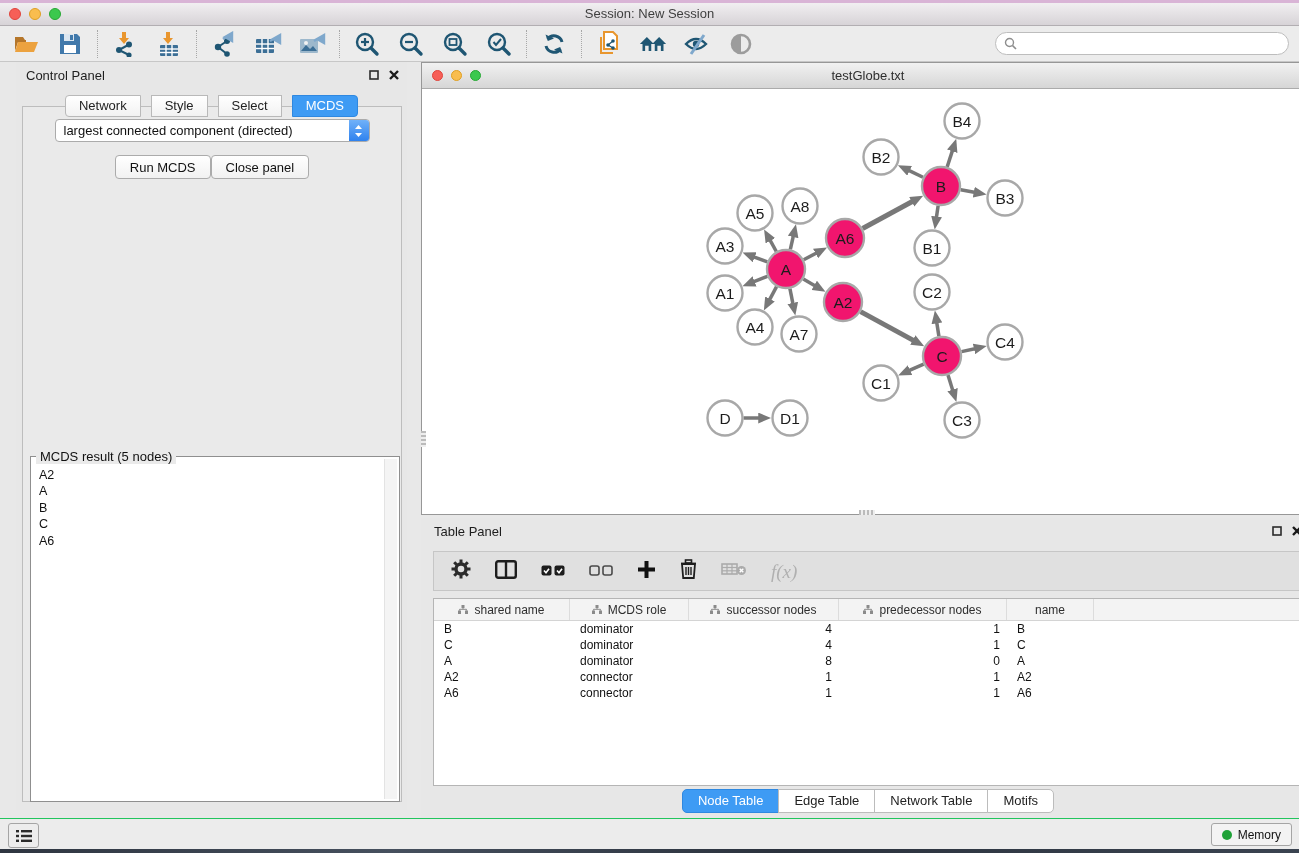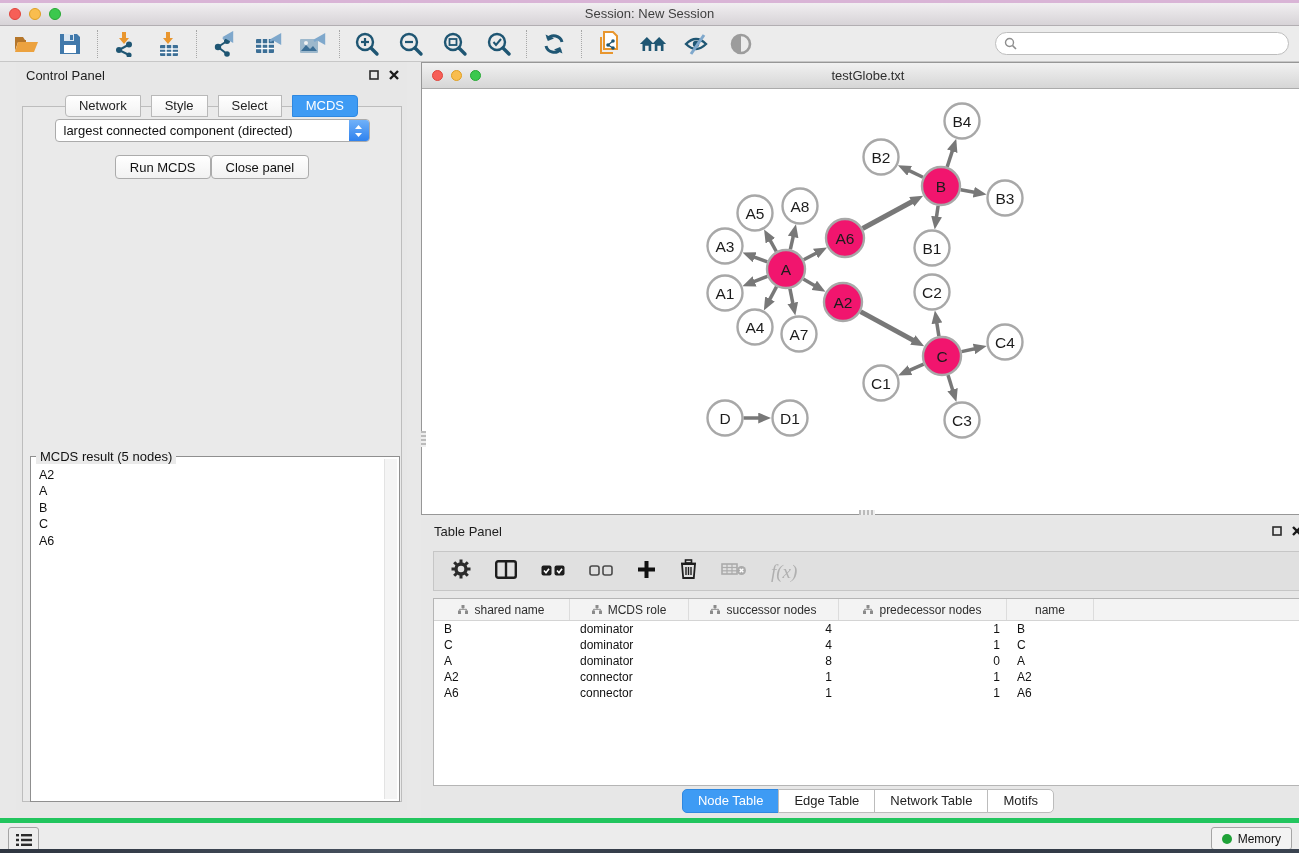--- a/index.html
+++ b/index.html
@@ -81,21 +81,21 @@
   .trow{display:flex;height:16px;align-items:center;}
   .td{font-size:12px;color:#111;box-sizing:border-box;white-space:nowrap;overflow:hidden;}
   .td.left{text-align:left;padding-left:10px;}
   .td.right{text-align:right;padding-right:7px;}
   .tp-tabs{position:absolute;left:0;right:0;top:271px;display:flex;justify-content:center;}
   .seg{font-size:13px;color:#222;background:#fff;border:1px solid #bcbcbc;padding:3px 15px 4px;margin-left:-1px;}
   .seg:first-child{border-radius:5px 0 0 5px;margin-left:0;}
   .seg:last-child{border-radius:0 5px 5px 0;}
   .seg.active{background:#3e9bf4;border-color:#2f88e0;color:#fff;}
   
-  .statusbar{position:absolute;top:818px;left:0;right:0;height:31px;background:#ececec;border-top:5px solid #22c55e;}
+  .statusbar{position:absolute;top:818px;left:0;right:0;height:31px;background:#ececec;border-top:1px solid #22c55e;}
   .sb-left{position:absolute;left:8px;top:4px;width:29px;height:23px;border:1px solid #a5a5a5;border-radius:3px;
      background:#ededed;display:flex;align-items:center;justify-content:center;}
   .sb-mem{position:absolute;right:7px;top:4px;height:23px;border:1px solid #a5a5a5;border-radius:3px;
      background:#f3f3f3;display:flex;align-items:center;gap:6px;padding:0 10px;font-size:12px;color:#111;box-sizing:border-box;}
   .memdot{width:10px;height:10px;border-radius:50%;background:#1fa238;}
 </style>
 </head>
 <body>
 
 <div class="screen">

